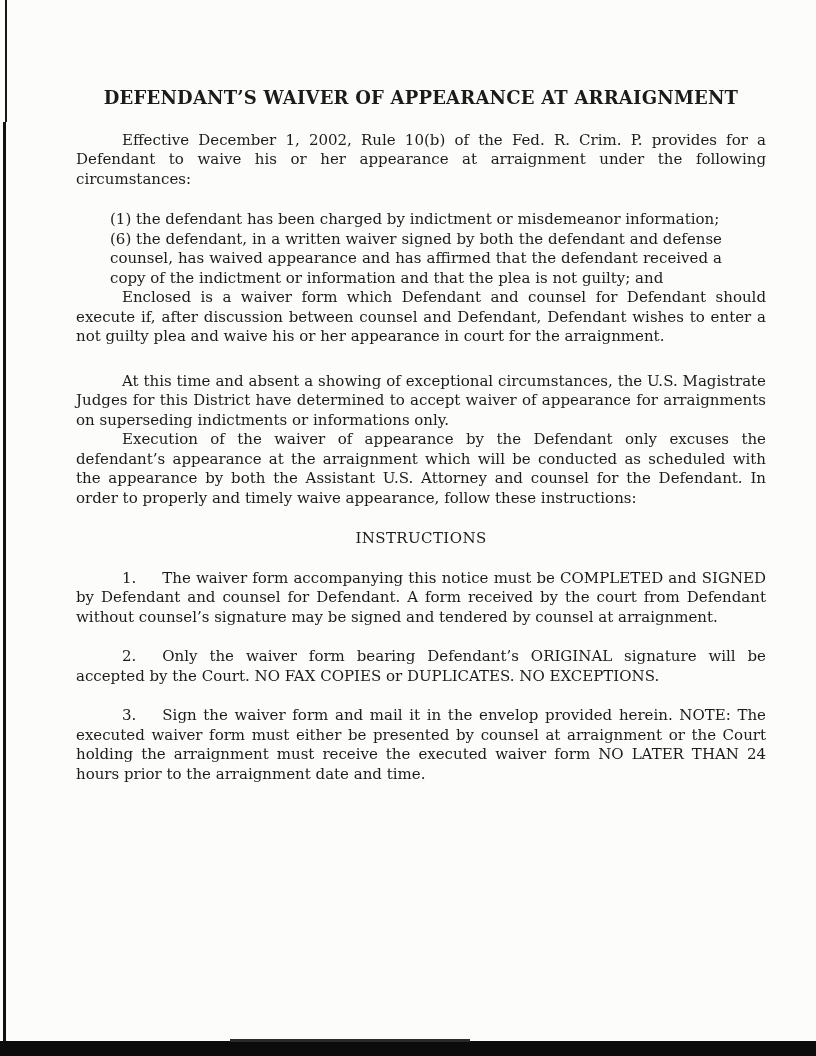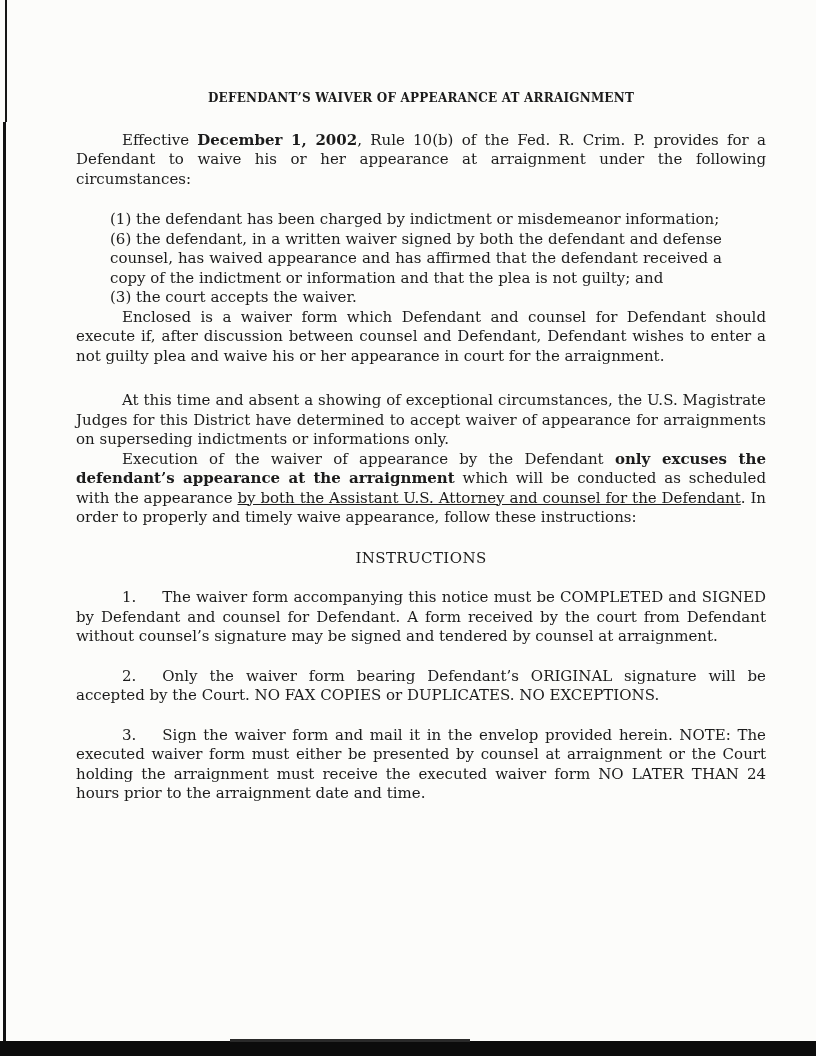--- a/index.html
+++ b/index.html
@@ -17,59 +17,58 @@
   .edge-left-bottom{position:absolute;left:3px;top:122px;width:3px;height:934px;background:#121212;}
   .edge-bottom{position:absolute;left:0;bottom:0;width:816px;height:15px;background:#0c0c0c;}
   .edge-bottom::before{content:"";position:absolute;top:-2px;left:230px;width:240px;height:3px;background:#2a2a2a;}
 
   .content{
     position:absolute;left:76px;top:88px;width:690px;
     font-size:15px;line-height:19.5px;
   }
   .title{
     text-align:center;font-weight:bold;
-    font-size:12px;line-height:20.5px;letter-spacing:0.2px;
+    font-size:18px;line-height:20.5px;letter-spacing:0.2px;
     margin:0 0 0 0;
   }
   p{margin:0;}
   .para{text-align:justify;}
   .fl-indent{text-indent:46px;}
   .intro{margin-top:22px;}
   .rule-block{margin:21px 0 0 34px;width:612px;}
   .rule-block p{text-align:justify;}
   .rule-head .tab{display:inline-block;width:16px;}
   .sec{margin-top:25px;}
   .heading-instructions{
     text-align:center;margin-top:21px;letter-spacing:0.4px;
   }
   .instr{margin-top:20px;}
   .instr .tab{display:inline-block;width:26px;}
-  .b{font-weight:bold;}
-  .u{text-decoration:underline;}
+  .b{font-weight:normal;}
+  .u{}
 </style>
 </head>
 <body>
 
 <div class="page">
   <div class="edge-left-top"></div>
   <div class="edge-left-bottom"></div>
   <div class="edge-bottom"></div>
 
   <div class="content">
 
     <h1 class="title">
       <span>DEFENDANT’S WAIVER OF APPEARANCE AT ARRAIGNMENT</span><br>
     </h1>
 
     <p class="para fl-indent intro"><span>Effective </span><span class="b">December 1, 2002</span><span>, Rule 10(b) of the Fed. R. Crim. P. provides for a Defendant to waive his or her appearance at arraignment under the following circumstances:</span></p>
 
     <div class="rule-block">
       <p><span>(1) the defendant has been charged by indictment or misdemeanor information;</span></p>
       <p><span>(6) the defendant, in a written waiver signed by both the defendant and defense counsel, has waived appearance and has affirmed that the defendant received a copy of the indictment or information and that the plea is not guilty; and</span></p>
-      <p><span>(3) the court accepts the waiver.</span></p>
     </div>
 
     <p class="para fl-indent"><span>Enclosed is a waiver form which Defendant and counsel for Defendant should execute if, after discussion between counsel and Defendant, Defendant wishes to enter a not guilty plea and waive his or her appearance in court for the arraignment.</span></p>
     <p class="para fl-indent sec"><span>At this time and absent a showing of exceptional circumstances, the U.S. Magistrate Judges for this District have determined to accept waiver of appearance for arraignments on superseding indictments or informations only.</span></p>
     <p class="para fl-indent"><span>Execution of the waiver of appearance by the Defendant </span><span class="b">only excuses the defendant’s appearance at the arraignment</span><span> which will be conducted as scheduled with the appearance </span><span class="u">by both the Assistant U.S. Attorney and counsel for the Defendant</span><span>.  In order to properly and timely waive appearance, follow these instructions:</span></p>
 
     <p class="heading-instructions">INSTRUCTIONS</p>
 
     <p class="para fl-indent instr"><span>1.</span><span class="tab"></span><span>The waiver form accompanying this notice must be COMPLETED and SIGNED by Defendant and counsel for Defendant.  A form received by the court from Defendant without counsel’s signature may be signed and tendered by counsel at arraignment.</span></p>
     <p class="para fl-indent instr"><span>2.</span><span class="tab"></span><span>Only the waiver form bearing Defendant’s ORIGINAL signature will be accepted by the Court.  NO FAX COPIES or DUPLICATES.  NO EXCEPTIONS.</span></p>

